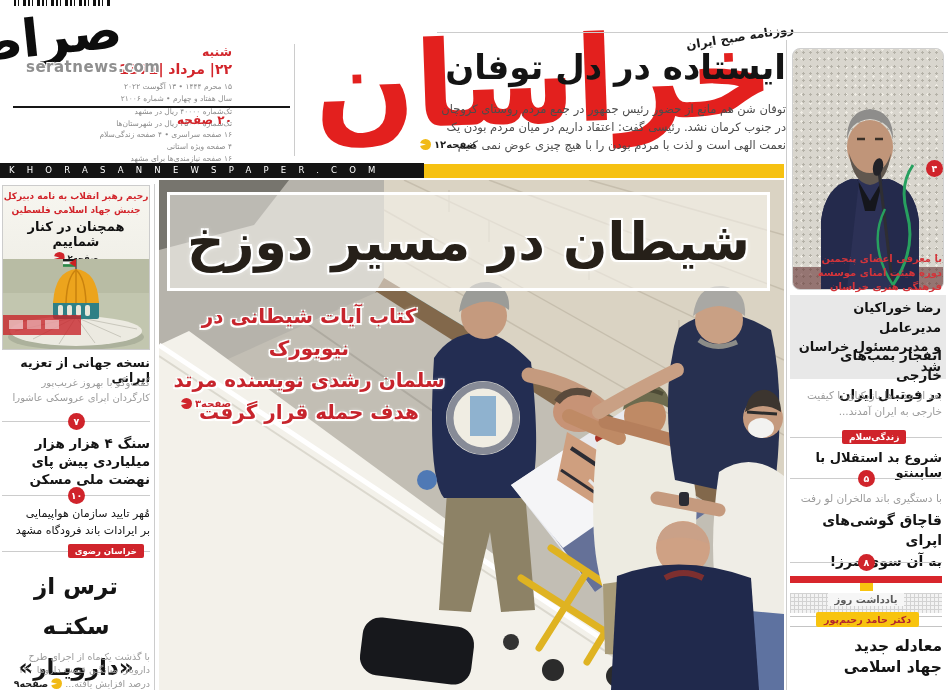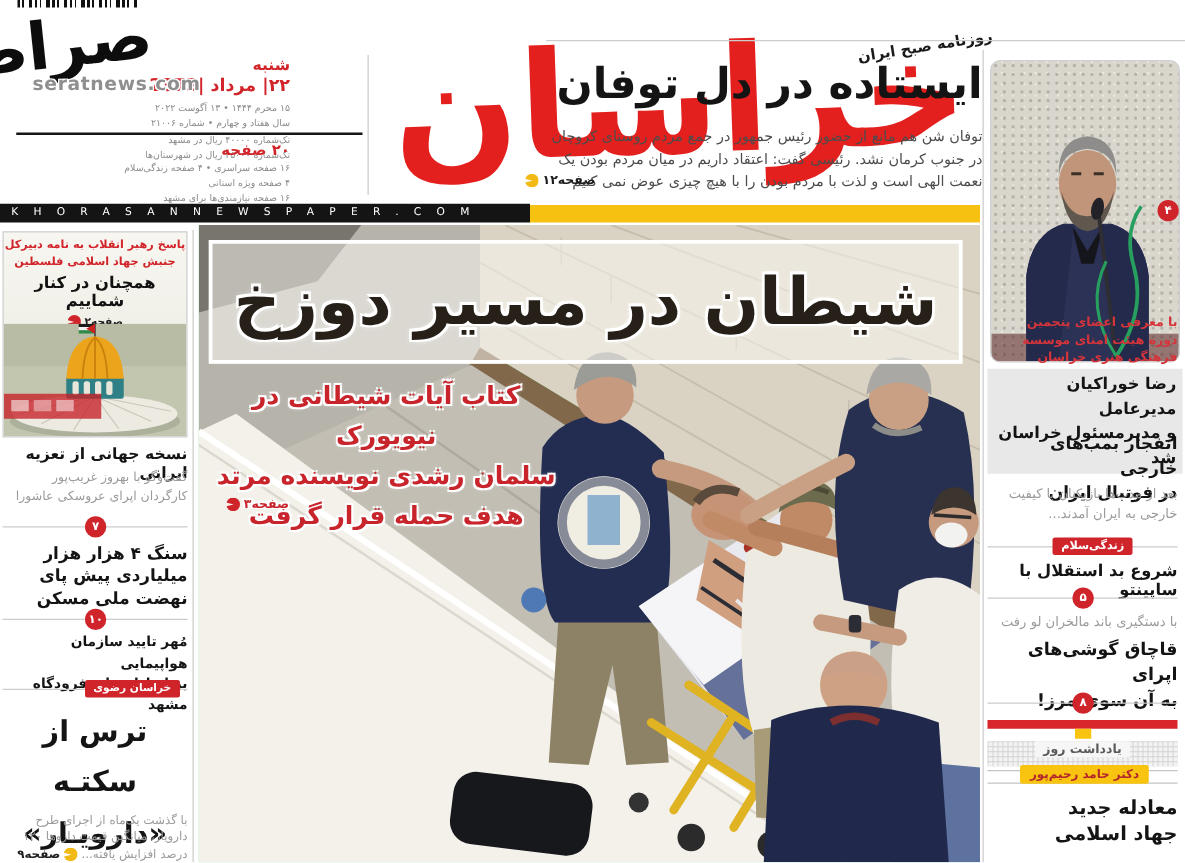--- a/index.html
+++ b/index.html
@@ -83,21 +83,21 @@
   <div class="pref" style="left:420px;top:139px;">
     <span class="pac y"></span>
     <span class="preflabel rtl">صفحه۱۲</span>
   </div>
 
   <div class="abs" style="left:0;top:163px;width:424px;height:15px;background:#141414;overflow:hidden;">
     <span style="display:block;color:#fff;font-size:8.5px;line-height:15px;letter-spacing:12.2px;padding-left:9px;white-space:nowrap;">KHORASANNEWSPAPER.COM</span>
   </div>
   <div class="abs" style="left:424px;top:164px;width:360px;height:14px;background:#f6c111;"></div>
 
-  <div class="abs" style="left:159px;top:180px;width:625px;height:510px;overflow:hidden;background:#86efac;">
+  <div class="abs" style="left:159px;top:180px;width:625px;height:510px;overflow:hidden;background:#7dd3fc;">
     <svg width="625" height="510" viewBox="0 0 625 510" style="position:absolute;left:0;top:0;">
 
       <polygon points="0,0 310,0 230,130 0,210" fill="#b6b3ab"></polygon>
       <polygon points="0,0 130,0 95,45 0,70" fill="#77756e"></polygon>
 
       <polygon points="225,0 625,0 625,340 225,98" fill="#dad3c3"></polygon>
       <g stroke="#c6bead" stroke-width="1.5">
         <line x1="225" y1="30" x2="625" y2="255"></line>
         <line x1="245" y1="0" x2="625" y2="180"></line>
         <line x1="330" y1="0" x2="625" y2="110"></line>
@@ -206,21 +206,21 @@
     </div>
   </div>
 
   <div class="vline" style="left:154px;top:184px;height:506px;"></div>
   <div class="vline" style="left:786px;top:40px;height:650px;"></div>
 
   <div class="abs rtl" style="left:2px;top:184px;width:150px;height:506px;">
 
     <div class="abs" style="left:0;top:1px;width:146px;height:163px;border:1px solid #cccccc;background:linear-gradient(#f7f6f0,#e9e8df);overflow:hidden;">
       <div class="center" style="margin-top:4px;font-size:9px;font-weight:bold;color:#d2252b;line-height:1.5;">
-        <div>پاسخ رهبر انقلاب به نامه دبیرکل</div>
+        <div>رحیم رهبر انقلاب به نامه دبیرکل</div>
         <div>جنبش جهاد اسلامی فلسطین</div>
       </div>
       <div class="center" style="margin-top:2px;font-size:13px;font-weight:800;color:#111;">همچنان در کنار شماییم</div>
       <div style="display:flex;justify-content:center;gap:3px;align-items:center;margin-top:3px;direction:ltr;">
         <span class="pac r"></span>
         <span style="font-size:8.5px;font-weight:bold;color:#1c1c1c;" class="rtl">صفحه۲</span>
       </div>
       <svg width="146" height="90" viewBox="0 0 146 90" style="position:absolute;left:0;bottom:0;">
         <rect width="146" height="90" fill="#c2c6af"></rect>
         <rect width="146" height="34" fill="#b8bca4"></rect>
@@ -271,21 +271,21 @@
     <div class="ncirc" style="left:66px;top:229px;">۷</div>
 
     <div class="abs right" style="left:0;top:250px;width:148px;font-size:13.5px;font-weight:800;color:#141414;line-height:1.35;">
       <div>سنگ ۴ هزار هزار</div>
       <div>میلیاردی پیش پای</div>
       <div>نهضت ملی مسکن</div>
     </div>
     <div class="hline" style="left:0;top:311px;width:148px;"></div>
     <div class="ncirc" style="left:66px;top:303px;">۱۰</div>
 
-    <div class="abs right" style="left:0;top:322px;width:148px;font-size:11px;font-weight:700;color:#141414;line-height:1.5;">
+    <div class="abs right" style="left:0;top:322px;width:148px;font-size:11px;font-weight:400;color:#141414;line-height:1.5;">
       <div>مُهر تایید سازمان هواپیمایی</div>
       <div>بر ایرادات باند فرودگاه مشهد</div>
     </div>
 
     <div class="hline" style="left:0;top:367px;width:148px;"></div>
     <span class="badge-red abs" style="right:8px;top:360px;font-size:8.5px;">خراسان رضوی</span>
 
     <div class="abs center" style="left:0;top:382px;width:148px;font-size:23px;font-weight:900;color:#141414;line-height:1.75;">
       <div>ترس از سکتـه</div>
       <div>«دارویـار»</div>

